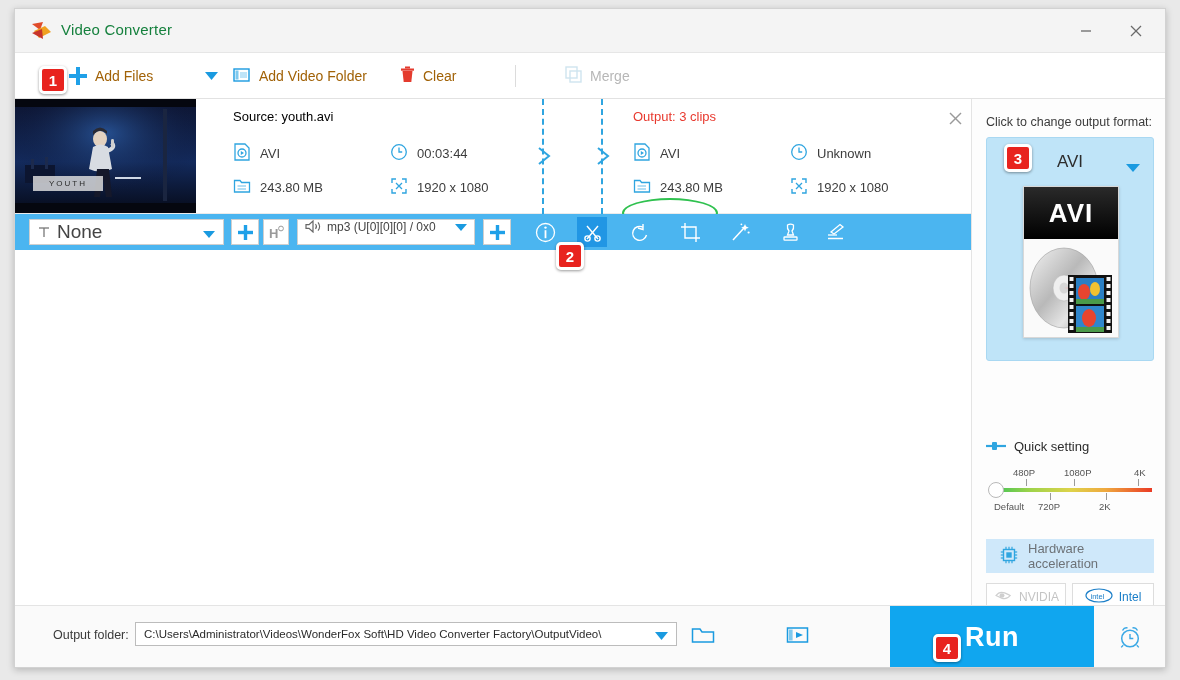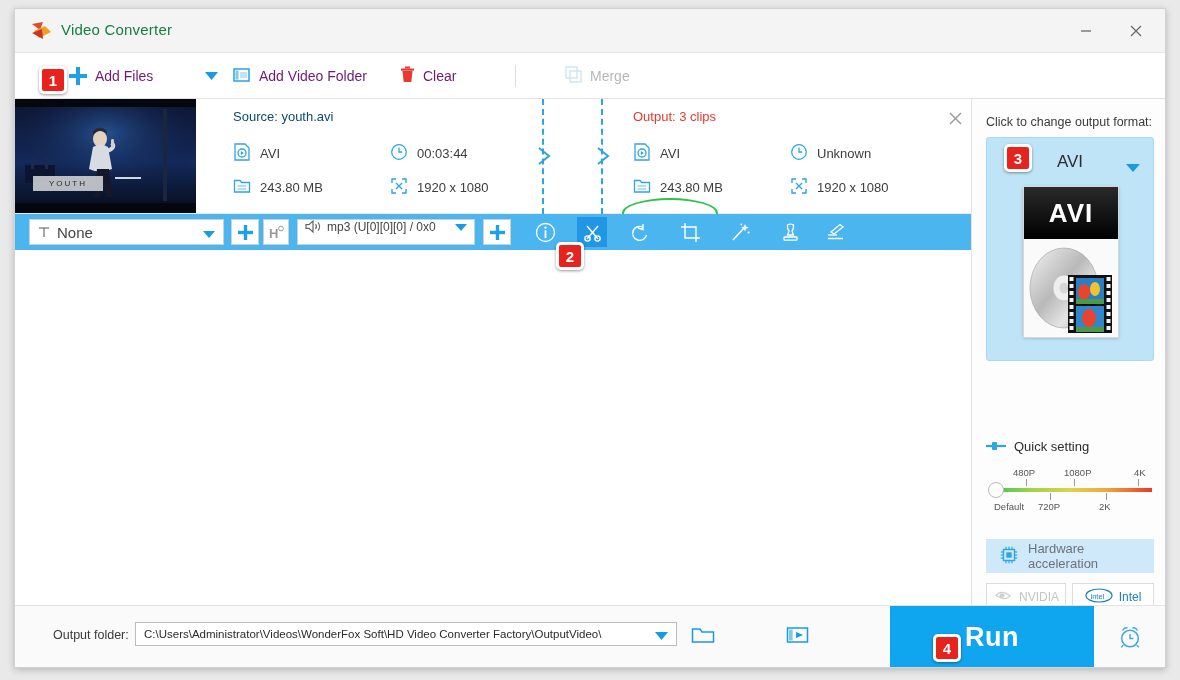--- a/index.html
+++ b/index.html
@@ -46,21 +46,21 @@
   
   .toolbar {
     position: relative;
     height: 46px;
     background: #ffffff;
     border-bottom: 1px solid #e2e2e2;
   }
   .tb-item {
     position: absolute; top: 0; height: 46px;
     display: flex; align-items: center; gap: 8px;
-    font-size: 14px; color: #701a75; cursor: default;
+    font-size: 14px; color: #a16207; cursor: default;
   }
   .tb-addfiles { left: 54px; }
   .tb-caret { left: 183px; width: 26px; justify-content: center; }
   .tb-addfolder { left: 218px; }
   .tb-clear { left: 385px; }
   .tb-sep {
     position: absolute; left: 500px; top: 12px;
     width: 1px; height: 22px; background: #dcdcdc;
   }
   .tb-merge { left: 550px; color: #b7b7b7; }
@@ -87,21 +87,21 @@
     overflow: hidden;
   }
   .thumb-label {
     position: absolute; left: 18px; bottom: 22px;
     background: rgba(225,225,225,.82);
     color: #2b2b2b; font-size: 8px; letter-spacing: 2px;
     padding: 3px 16px;
   }
   .src-title {
     position: absolute; left: 218px; top: 106px;
-    font-size: 13px; color: #0c4a6e;
+    font-size: 13px; color: #000000;
   }
   .out-title {
     position: absolute; left: 618px; top: 106px;
     font-size: 13px; color: #e8392e;
   }
   .ellipse-ann {
     position: absolute; left: 607px; top: 99px;
     width: 96px; height: 30px;
     border: 2px solid #2fc14f;
     border-radius: 50%;
@@ -128,21 +128,21 @@
   .bluebar {
     position: relative;
     height: 36px;
     background: #4bb5f0;
   }
   .sub-select {
     position: absolute; left: 14px; top: 5px;
     width: 195px; height: 26px;
     background: #fff; border: 1px solid #cfcfcf;
     display: flex; align-items: center; padding: 0 8px;
-    font-size: 15px; color: #444; gap: 7px;
+    font-size: 19px; color: #444; gap: 7px;
   }
   .sq-btn {
     position: absolute; top: 5px; height: 26px;
     background: #fff; border: 1px solid #cfcfcf;
     display: flex; align-items: center; justify-content: center;
     cursor: default;
   }
   .btn-subplus { left: 216px; width: 28px; }
   .btn-hsub    { left: 248px; width: 26px; }
   .aud-select {

